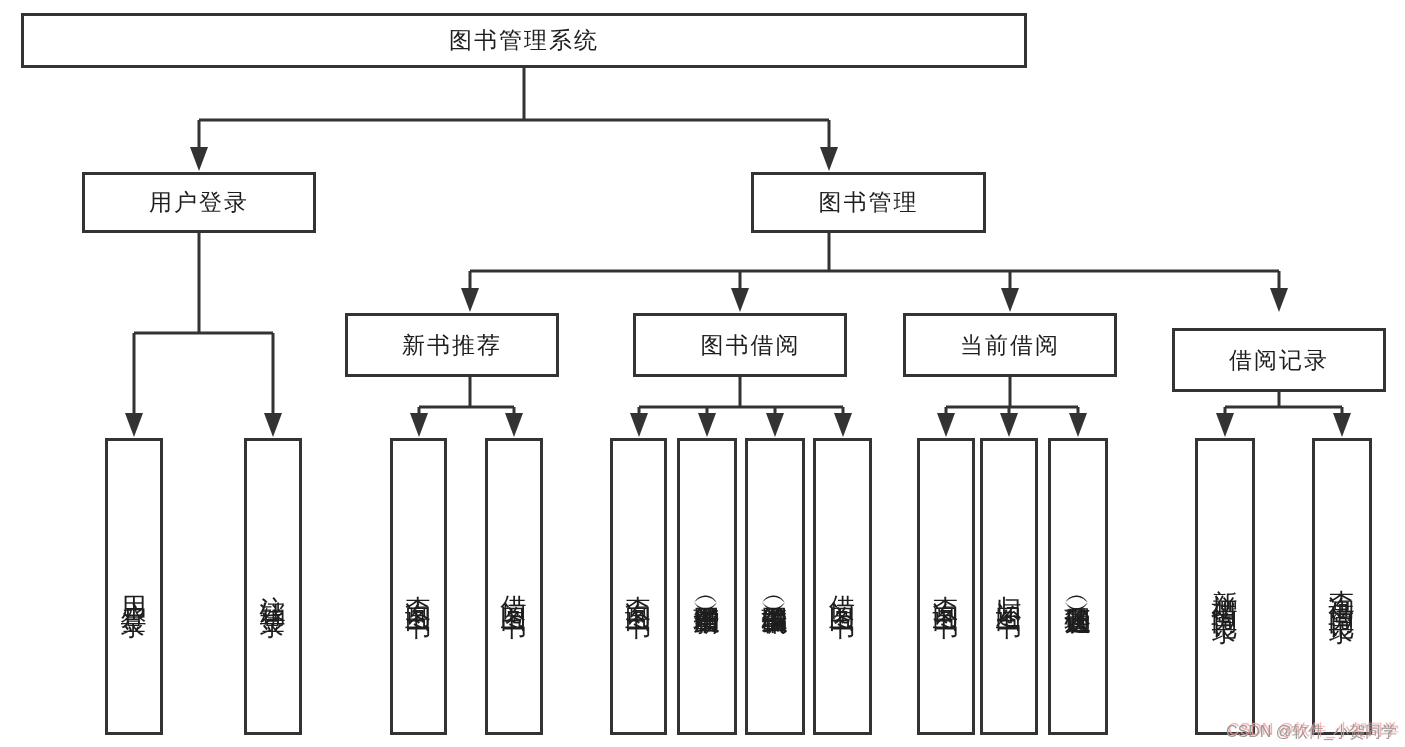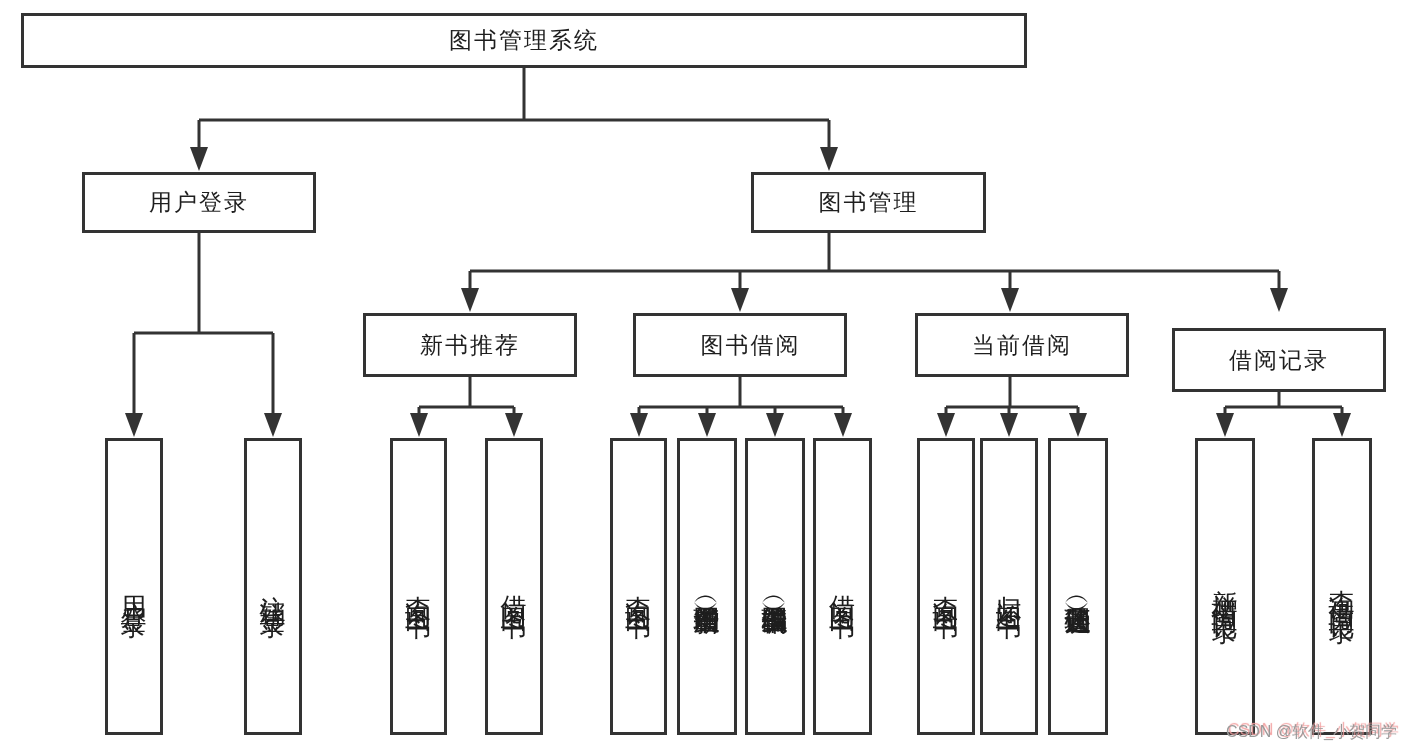--- a/index.html
+++ b/index.html
@@ -89,27 +89,27 @@
     <span>图书管理系统</span>
   </div>
 
   <div class="box h-box" style="left:82px;top:172px;width:234px;height:61px;">
     <span>用户登录</span>
   </div>
   <div class="box h-box" style="left:712px;top:172px;width:235px;height:61px;margin-left:39px;">
     <span>图书管理</span>
   </div>
 
-  <div class="box h-box" style="left:363px;top:313px;width:214px;height:64px;">
+  <div class="box h-box" style="left:345px;top:313px;width:214px;height:64px;">
     <span>新书推荐</span>
   </div>
   <div class="box h-box" style="left:633px;top:313px;width:214px;height:64px;padding-left:21px;">
     <span>图书借阅</span>
   </div>
-  <div class="box h-box" style="left:903px;top:313px;width:214px;height:64px;margin-left:12px;">
+  <div class="box h-box" style="left:903px;top:313px;width:214px;height:64px;">
     <span>当前借阅</span>
   </div>
   <div class="box h-box" style="left:1172px;top:328px;width:214px;height:64px;align-items:center;">
     <span>借阅记录</span>
   </div>
 
   <div class="box v-box" style="left:105px;top:438px;width:58px;height:297px;">
     <span>用户登录</span>
   </div>
   <div class="box v-box" style="left:244px;top:438px;width:58px;height:297px;">

